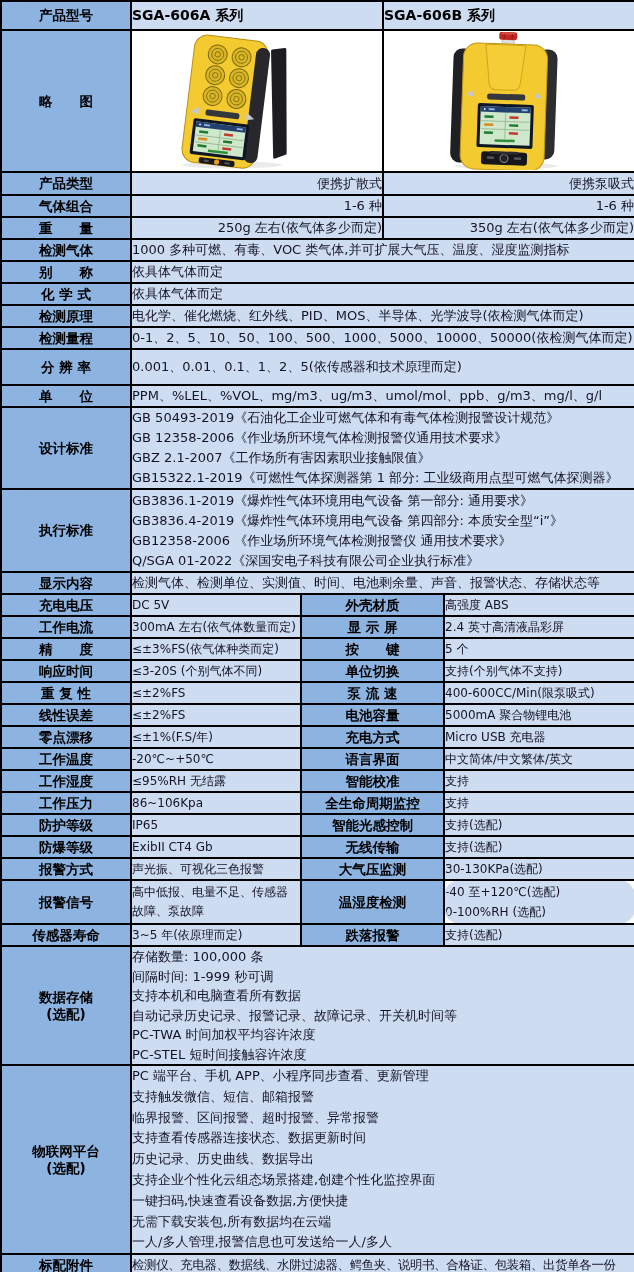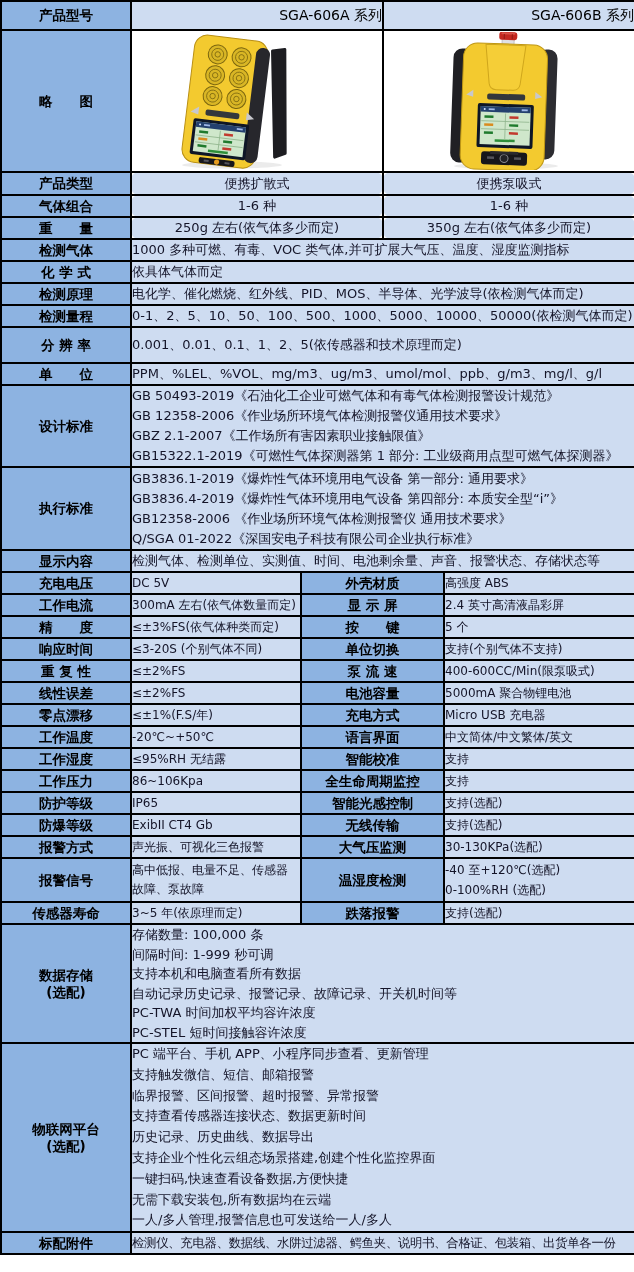--- a/index.html
+++ b/index.html
@@ -1,25 +1,25 @@
 <!DOCTYPE html>
 <html><head>
 <meta charset="utf-8">
 <style>
   html,body{margin:0;padding:0;background:#ffffff;}
   body{width:634px;font-family:"DejaVu Sans","Liberation Sans",sans-serif;}
   table{border-collapse:collapse;table-layout:fixed;width:634px;border:2px solid #000;}
   td{border:2px solid #000;vertical-align:middle;overflow:hidden;padding:0;}
   .lbl{background:#8db3e1;font-weight:bold;text-align:center;font-size:13.5px;color:#000;line-height:1.25;}
   .val{background:#cedcf1;font-size:13px;color:#141428;}
-  .c{text-align:center;white-space:nowrap;border-radius:8px;}
+  .c{text-align:right;white-space:nowrap;}
   .l{text-align:left;padding-left:0;padding-right:4px;white-space:nowrap;}
   .wrap{white-space:normal;line-height:19px;padding-top:1px;padding-bottom:1px;}
-  .pre{white-space:pre-line;line-height:20px;}
-  .hval{background:#cedcf1;font-weight:normal;text-align:right;font-size:14px;color:#000;white-space:nowrap;}
+  .pre{white-space:pre-line;line-height:20px;border-radius:16px;}
+  .hval{background:#cedcf1;font-weight:bold;text-align:left;font-size:14px;color:#000;white-space:nowrap;}
   .img-cell{background:#ffffff;padding:0;text-align:center;vertical-align:middle;}
   .img-cell svg{display:block;}
   .lines div{white-space:nowrap;overflow:hidden;}
   .lines-std div{line-height:20px;}
   .lines-storage div{line-height:19.5px;}
   .lines-iot div{line-height:20.8px;}
   .tight{font-size:12.4px;letter-spacing:-0.3px;}
   .q{font-size:12px;}
 </style>
 </head>
@@ -154,20 +154,24 @@
       <td class="lbl">重　　量</td>
       <td class="val c" colspan="2">250g 左右(依气体多少而定)</td>
       <td class="val c" colspan="2">350g 左右(依气体多少而定)</td>
     </tr>
 
     <tr style="height:22px">
       <td class="lbl">检测气体</td>
       <td class="val l" colspan="4">1000 多种可燃、有毒、VOC 类气体,并可扩展大气压、温度、湿度监测指标</td>
     </tr>
     <tr style="height:22px">
+      <td class="lbl">别　　称</td>
+      <td class="val l" colspan="4">依具体气体而定</td>
+    </tr>
+    <tr style="height:22px">
       <td class="lbl">化 学 式</td>
       <td class="val l" colspan="4">依具体气体而定</td>
     </tr>
     <tr style="height:22px">
       <td class="lbl">检测原理</td>
       <td class="val l" colspan="4">电化学、催化燃烧、红外线、PID、MOS、半导体、光学波导(依检测气体而定)</td>
     </tr>
     <tr style="height:22px">
       <td class="lbl">检测量程</td>
       <td class="val l" colspan="4">0-1、2、5、10、50、100、500、1000、5000、10000、50000(依检测气体而定)</td>

